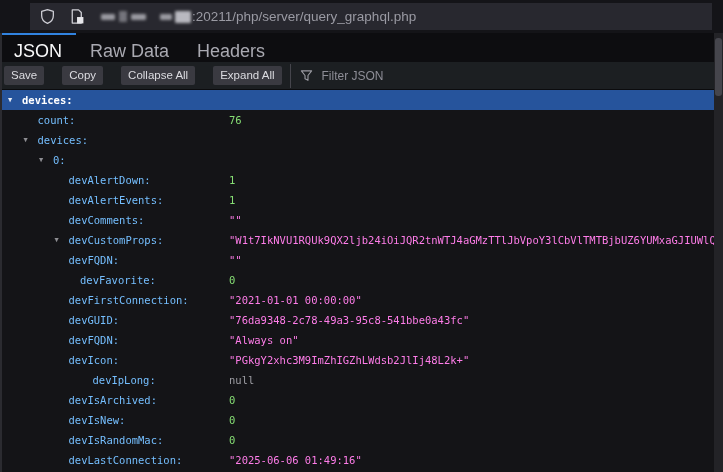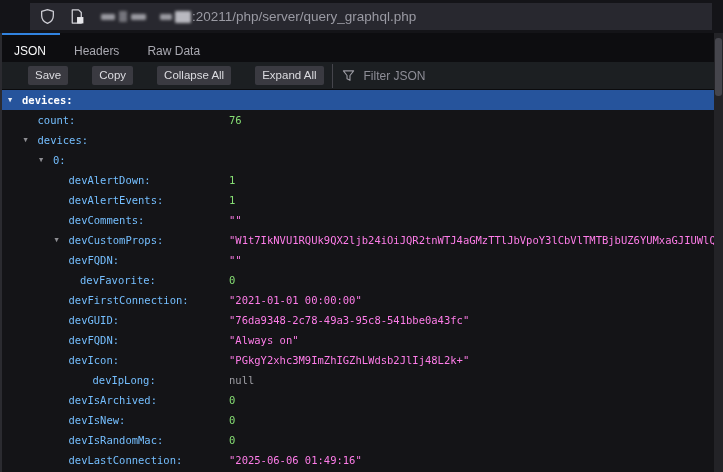--- a/index.html
+++ b/index.html
@@ -18,29 +18,29 @@
   .rb1{width:14px;height:6px;background:#9b9ba2;margin-right:4px;}
   .rb2{width:8px;height:11px;background:#74747c;margin-right:4px;}
   .rb3{width:15px;height:6px;background:#9b9ba2;margin-right:14px;}
   .rb4{width:12px;height:6px;background:#9b9ba2;margin-right:3px;}
   .rb5{width:16px;height:12px;background:#b9b9c0;}
   .url-text{color:#9a9aa3;font-size:13.5px;margin-left:1px;white-space:nowrap;}
 
   
   .tab-row{position:absolute;left:0;top:33px;width:723px;height:29px;background:#0d0d10;
            border-bottom:1px solid #26262b;display:flex;}
-  .tab{height:100%;padding:16px 14px;display:flex;align-items:center;font-size:12px;color:#a9a9b1;
+  .tab{height:100%;padding:16px 14px;display:flex;align-items:center;font-size:18px;color:#a9a9b1;
        border-top:2px solid transparent;box-sizing:border-box;cursor:default;}
   .tab.active{color:#f9f9fa;border-top-color:#3183e0;}
 
   
   .toolbar{position:absolute;left:0;top:62px;width:723px;height:28px;background:#1c1f22;
            border-bottom:1px solid #0c0c0e;display:flex;align-items:center;box-sizing:border-box;}
   .tbtn{background:#3a3a41;color:#dcdce1;font-size:11.5px;line-height:19px;height:19px;
-        padding:0 7px;border-radius:2px;margin-left:24px;white-space:nowrap;}
+        padding:0 7px;border-radius:2px;margin-left:18px;white-space:nowrap;}
   .tbtn:first-child{margin-left:4px;}
   .tsep{width:1px;height:24px;background:#45454c;margin-left:8px;}
   .filter-wrap{display:flex;align-items:center;margin-left:9px;}
   .funnel{width:13px;height:13px;display:block;}
   .filter-input{background:transparent;border:none;outline:none;color:#8e8e97;font-size:12px;
                 margin-left:7px;width:140px;font-family:"Liberation Sans",sans-serif;}
   .filter-input::placeholder{color:#8e8e97;opacity:1;}
 
   
   .content{position:absolute;left:0;top:90px;width:723px;height:382px;background:#141417;overflow:hidden;}
@@ -85,29 +85,29 @@
     </span>
     <span class="url-text">:20211/php/server/query_graphql.php</span>
   </div>
 </div>
 
 <div class="tab-row">
     <div class="tab active" style="border-top-color: rgb(49, 131, 224);">
       <span>JSON</span>
     </div>
     <div class="tab">
+      <span>Raw Data</span>
+    </div>
+    <div class="tab">
       <span>Headers</span>
     </div>
-    <div class="tab">
-      <span>Raw Data</span>
-    </div>
   </div>
 
 <div class="toolbar">
-  <span class="tbtn-zone" style="display:flex;align-items:center;padding-left:24px;">
+  <span class="tbtn-zone" style="display:flex;align-items:center;">
       <span class="tbtn">Save</span>
       <span class="tbtn">Copy</span>
       <span class="tbtn">Collapse All</span>
       <span class="tbtn">Expand All</span>
     </span>
   <span class="tsep"></span>
   <span class="filter-wrap">
     <span class="funnel">
       <svg viewBox="0 0 14 14" width="13" height="13">
         <path d="M1.5 2 H12.5 L8.6 7 V12.2 L5.4 10.6 V7 Z" fill="none" stroke="#9a9aa2" stroke-width="1.2" stroke-linejoin="round"></path>

